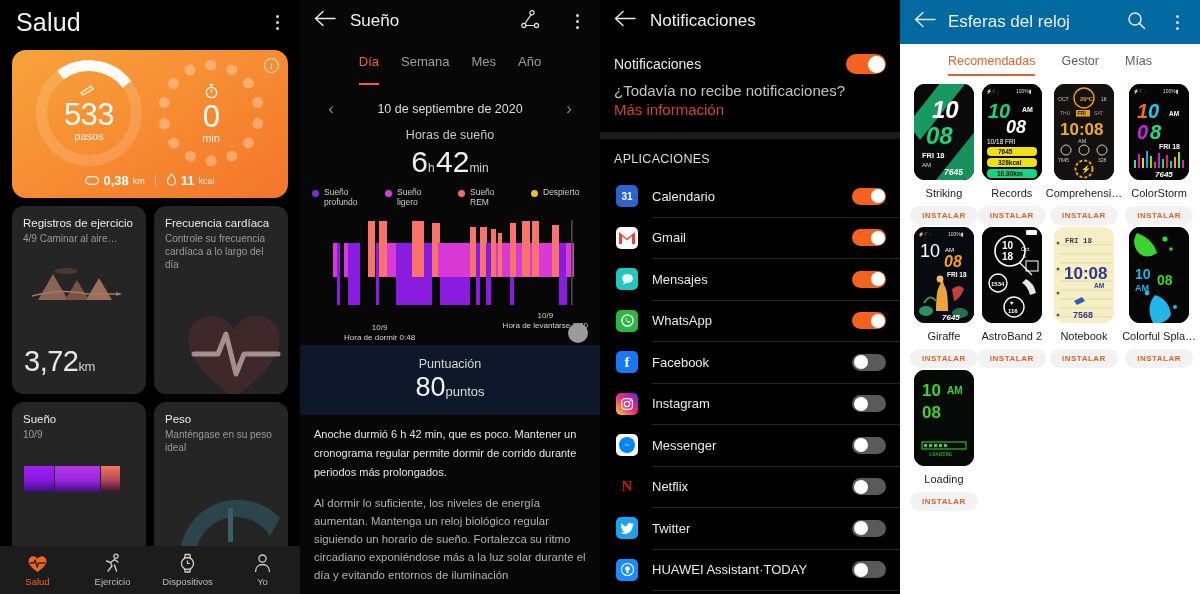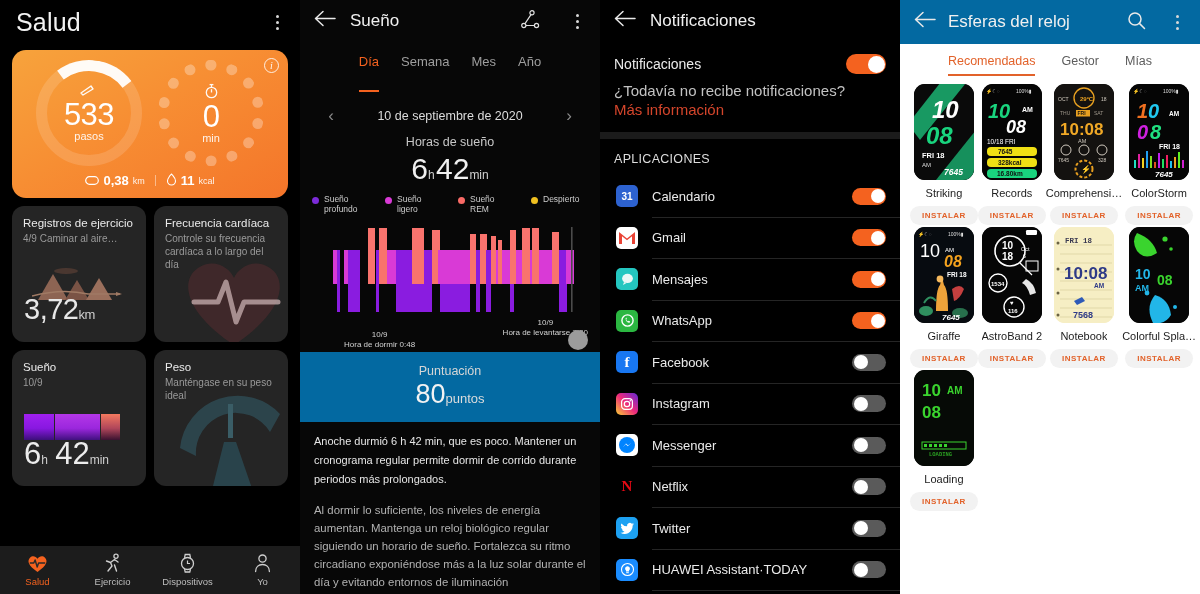--- a/index.html
+++ b/index.html
@@ -51,21 +51,21 @@
     display: flex; align-items: center; justify-content: center; gap: 10px;
     color: #fff; font-size: 11px;
   }
   .steps-foot b { font-size: 13px; font-weight: 700; }
   .sep { width: 1px; height: 11px; background: rgba(255,255,255,.45); }
   .foot-item { display: flex; align-items: center; gap: 4px; }
   .mini-ico { font-size: 11px; }
   .unit { font-size: 9px; opacity: .9; }
 
   .grid2 { display: flex; gap: 8px; padding: 8px 12px 0; }
-  .tile { width: 138px; height: 136px; background: #252525; border-radius: 12px; padding: 11px 10px 0 11px; position: relative; overflow: hidden; }
+  .tile { width: 138px; height: 188px; background: #252525; border-radius: 12px; padding: 11px 10px 0 11px; position: relative; overflow: hidden; }
   .tile-t { color: #eaeaea; font-size: 11.5px; font-weight: 400; }
   .tile-s { color: #9a9a9a; font-size: 10px; line-height: 13px; margin-top: 3px; }
   .tile-big { position: absolute; left: 12px; bottom: 16px; color: #e8e8e8; font-size: 29px; font-weight: 300; letter-spacing: -.5px; }
   .tile-big small { font-size: 13px; color: #cfcfcf; }
   .mountains { position: absolute; left: 20px; top: 54px; }
   .heartbg { position: absolute; right: -6px; bottom: -14px; opacity: .85; }
   .sleepbar { position: absolute; left: 12px; top: 64px; width: 96px; height: 26px; display: flex; }
   .scale-fan { position: absolute; right: -4px; bottom: -30px; }
   .big-time { position: absolute; left: 12px; bottom: 14px; color: #ececec; font-size: 26px; font-weight: 300; }
   .big-time small { font-size: 12px; color: #cfcfcf; }
@@ -76,39 +76,39 @@
   .tab span.lbl { font-size: 9.5px; color: #bdbdbd; }
   .tab.active span.lbl { color: #f4621f; }
   .tab svg { display: block; }
 
   
   .p2 { background: #070707; }
   .p2-header { height: 42px; display: flex; align-items: center; padding: 0 12px 0 14px; gap: 14px; }
   .back { width: 22px; height: 22px; color: #e9e9e9; }
   .p2-title { color: #f0f0f0; font-size: 17px; flex: 1; }
   .segs { display: flex; justify-content: center; gap: 22px; padding-top: 12px; }
-  .seg { color: #9e9e9e; font-size: 13px; padding-bottom: 21px; }
+  .seg { color: #9e9e9e; font-size: 13px; padding-bottom: 14px; }
   .seg.active { color: #f4621f; border-bottom: 2px solid #f4621f; }
   .daterow { display: flex; align-items: center; justify-content: center; gap: 0; margin-top: 14px; padding: 0 18px; }
   .chev { color: #8a8a8a; font-size: 17px; width: 26px; text-align: center; }
   .date { color: #dcdcdc; font-size: 12.5px; flex: 1; text-align: center; }
   .hlabel { text-align: center; color: #c8c8c8; font-size: 12.5px; margin-top: 9px; }
   .hvalue { text-align: center; color: #f0f0f0; margin-top: 3px; font-weight: 300; }
   .hvalue b { font-size: 30px; font-weight: 400; }
   .hvalue small { font-size: 12px; color: #d0d0d0; }
   .legend { display: flex; padding: 8px 12px 0; gap: 16px; align-items: flex-start; }
   .lg { display: flex; gap: 5px; align-items: flex-start; flex: 1; }
   .lgdot { width: 7px; height: 7px; border-radius: 50%; margin-top: 3px; flex: none; }
   .lgtxt { color: #cdcdcd; font-size: 8.5px; line-height: 10px; }
   .chartwrap { position: relative; height: 130px; margin-top: 8px; }
   .scrollthumb { position: absolute; right: 12px; bottom: 2px; width: 20px; height: 20px; border-radius: 50%; background: #9b9b9b; }
   .chartlabels { position: absolute; left: 0; right: 0; bottom: 0; height: 34px; font-size: 8px; color: #d3d3d3; }
   .cl-l { position: absolute; left: 44px; bottom: 2px; text-align: center; line-height: 10px; }
   .cl-r { position: absolute; right: 12px; bottom: 14px; text-align: center; line-height: 10px; }
-  .scoreband { background: #0369a1; padding: 12px 0 12px; text-align: center; }
+  .scoreband { background: #0f172a; padding: 12px 0 12px; text-align: center; }
   .score-l { color: #d6d6d6; font-size: 12.5px; }
   .score-v { color: #f2f2f2; margin-top: 1px; }
   .score-v b { font-size: 27px; font-weight: 400; }
   .score-v small { font-size: 13px; color: #dcdcdc; }
   .advice { padding: 10px 14px 0; }
   .advice p.main { color: #e6e6e6; font-size: 11px; line-height: 19px; }
   .advice p.sub { color: #b2b2b2; font-size: 11.4px; line-height: 18px; margin-top: 12px; }
 
   
   .p3 { background: #000; }

